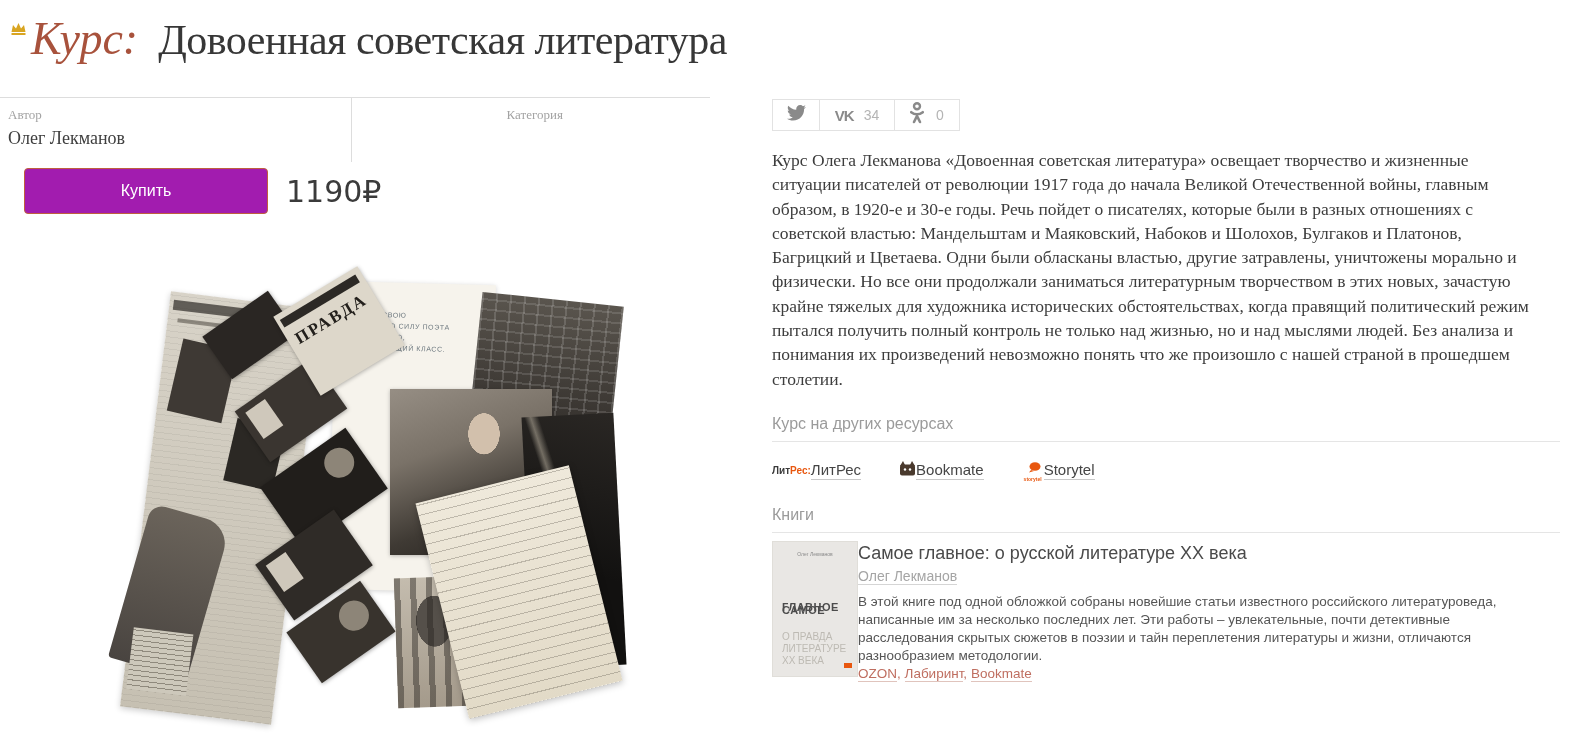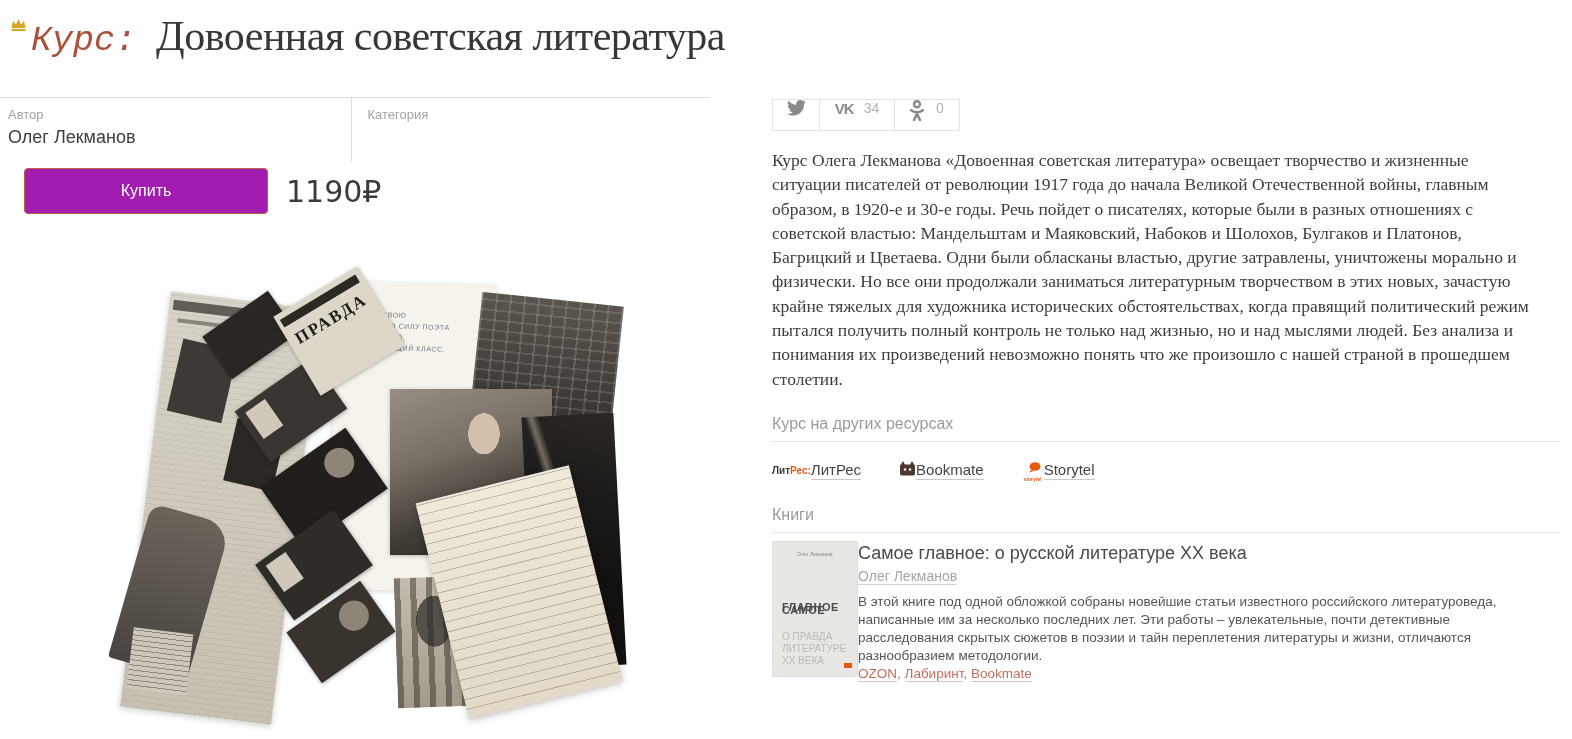--- a/index.html
+++ b/index.html
@@ -2,28 +2,28 @@
 <html><head>
 <meta charset="utf-8">
 <style>
   * { margin:0; padding:0; box-sizing:border-box; }
   html,body { width:1572px; height:739px; background:#fff; overflow:hidden; }
   body { font-family:"Liberation Sans", sans-serif; position:relative; }
 
   
   .hdr { position:absolute; left:10px; top:12px; white-space:nowrap; }
   .hdr .crown { display:inline-block; vertical-align:18px; margin-right:4px; }
-  .hdr .kurs { font-family:Liberation Mono, monospace; font-style:italic; font-size:35px; color:#a8523c; }
+  .hdr .kurs { font-family:Liberation Serif, serif; font-style:italic; font-size:46px; color:#a8523c; }
   .hdr .ttl  { font-family:"Liberation Serif", serif; font-size:42px; color:#373737; margin-left:20px; letter-spacing:-0.5px; }
 
   
   .leftcol { position:absolute; left:0; top:97px; width:710px; }
-  .meta { border-top:1px solid #ddd; display:flex; height:65px; }
+  .meta { border-top:1px solid #ddd; display:flex; height:65px;font-family:Liberation Serif, serif; }
   .meta .cell { flex:1; padding:9px 8px 0 8px; }
-  .meta .cell + .cell { border-left:1px solid #ddd; padding-left:16px; }
+  .meta .cell + .cell { border-left:1px solid #ddd; padding-left:16px;text-align:center; }
   .meta .lbl { font-size:13px; color:#a3a3a3; margin-bottom:5px; }
   .meta .val { font-size:18px; color:#3f3f3f; }
   .buyrow { margin-top:6px; display:flex; align-items:center; }
   .btn { width:244px; height:46px; font-size:16px; border-radius:4px; cursor:pointer;
          display:flex; align-items:center; justify-content:center; }
   .btn-buy  { margin-left:24px; background:#a21caf; color:#fff; border:1px solid #bf5f3e; }
   .btn-gift { margin-left:16px; background:#fff; color:#4a4a4a; border:1px solid #dcdcdc; }
   .price { margin-left:18px; font-size:30px; color:#3b3b3b; font-family:"DejaVu Sans", sans-serif; }
 
   
@@ -75,21 +75,21 @@
                        linear-gradient(#c4bcae,#a49a8b); }
   .p-ms { left:300px; top:198px; width:158px; height:222px; transform:rotate(-14deg); z-index:4;
           background:repeating-linear-gradient(0deg, transparent 0 9px, rgba(90,84,74,0.32) 9px 10px),
                      linear-gradient(180deg,#efe9db,#e2dac7);
           box-shadow:0 2px 7px rgba(0,0,0,0.25); }
 
   
   .rightcol { position:absolute; left:772px; top:99px; width:788px; }
   .share { display:flex; }
   .share .box { height:32px; border:1px solid #e2e2e2; border-left:none; background:#fff;
-                display:flex; align-items:flex-start; justify-content:center; cursor:pointer; }
+                display:flex; align-items:center; justify-content:center; cursor:pointer; }
   .share .box:first-child { border-left:1px solid #e2e2e2; }
   .share .b-tw { width:48px; }
   .share .b-vk { width:75px; gap:10px; }
   .share .b-ok { width:65px; gap:12px; }
   .share .cnt { font-size:14px; color:#b4b4b4; }
   .vk-glyph { font-size:15px; font-weight:bold; color:#8a8a8a; letter-spacing:-1px; }
   .desc { margin-top:17px; width:762px; font-family:"Liberation Serif", serif; font-size:17.5px;
           line-height:24.3px; color:#3d3d3d; }
   .sect { margin-top:24px; border-bottom:1px solid #e5e5e5; padding-bottom:8px;
           font-size:16px; color:#9b9b9b; }

